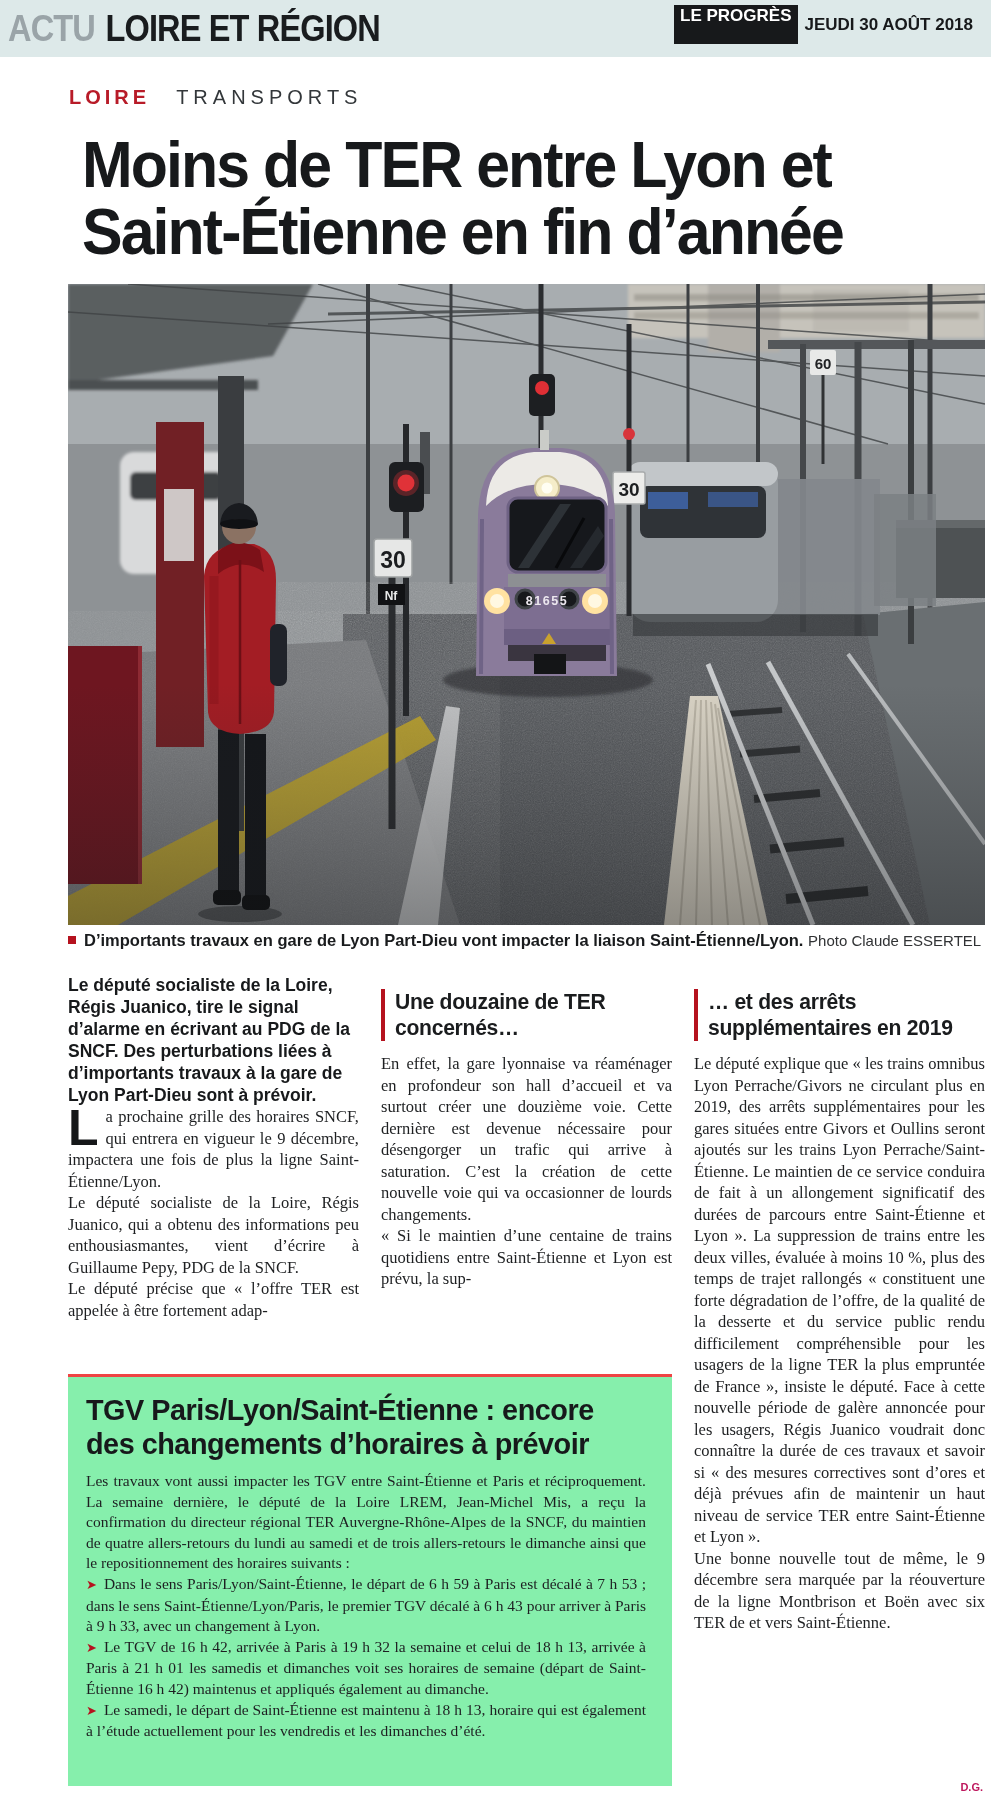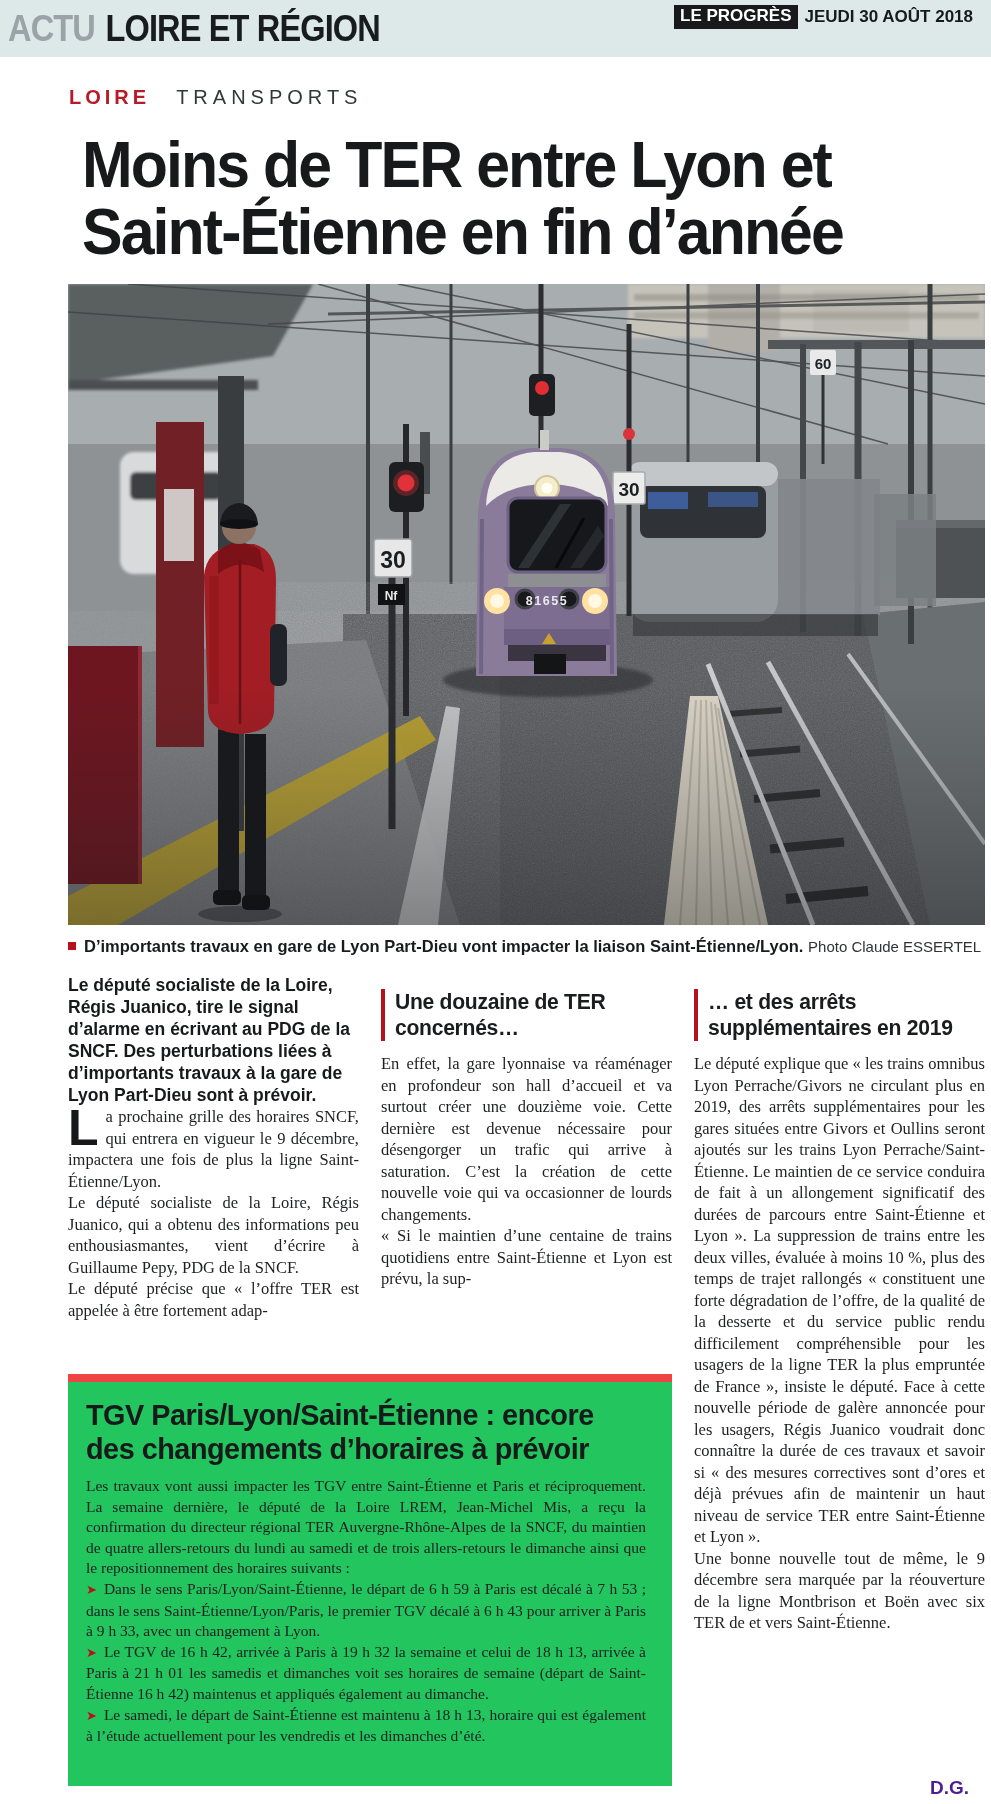--- a/index.html
+++ b/index.html
@@ -9,58 +9,58 @@
   }
   
   .band{position:absolute;left:0;top:0;width:991px;height:57px;background:#dde9e9;}
   .section-title{
     position:absolute;left:8px;top:9px;font-weight:bold;font-size:37px;line-height:40px;
     letter-spacing:-1px;white-space:nowrap;transform:scaleX(.88);transform-origin:left;color:#191c1e;
   }
   .section-title .kick{color:#9aa4a8;margin-right:12px;}
   .masthead{position:absolute;top:5px;right:18px;display:flex;align-items:center;gap:7px;
     font-weight:bold;font-size:17px;white-space:nowrap;}
-  .masthead .brand{background:#17191b;color:#fff;padding:1px 6px 3px;}
+  .masthead .brand{background:#17191b;color:#fff;padding:1px 6px 18px;}
   .masthead .date{color:#17191b;}
   
   .kicker{position:absolute;left:69px;top:86px;font-size:20px;white-space:nowrap;}
   .kicker .dept{color:#b81b28;font-weight:bold;letter-spacing:4px;margin-right:26px;}
   .kicker .topic{color:#33373a;font-weight:400;letter-spacing:5px;}
   
   .headline{position:absolute;left:66px;top:116px;color:#17191b;}
   .headline .hl{display:block;font-weight:bold;font-size:64px;line-height:67px;
     letter-spacing:-2px;white-space:nowrap;transform:scaleX(.95);transform-origin:left;}
   
   .photo{position:absolute;left:68px;top:284px;width:917px;height:641px;background:#85898c;overflow:hidden;}
   .photo svg{display:block;}
   
-  .caption{position:absolute;left:68px;top:931px;width:917px;font-size:16.5px;line-height:30px;color:#191b1d;}
+  .caption{position:absolute;left:68px;top:931px;width:917px;font-size:16.5px;line-height:18px;color:#191b1d;}
   .caption .sq{display:inline-block;width:8px;height:8px;background:#b5121e;margin-right:8px;vertical-align:2px;}
   .caption .cb{font-weight:bold;}
   .caption .credit{font-weight:400;font-size:15px;color:#303234;}
   
   .col{position:absolute;top:974px;width:291px;font-family:"Liberation Serif",serif;
     font-size:16.5px;line-height:21.5px;text-align:justify;color:#1d1f21;hyphens:manual;}
   #col1{left:68px;height:398px;overflow:hidden;}
   #col2{left:381px;height:398px;overflow:hidden;}
   #col3{left:694px;height:826px;overflow:hidden;}
   .col p{margin:0;}
   .lead{font-family:"Liberation Sans",sans-serif;font-weight:bold;font-size:17.5px;line-height:22px;
     text-align:left;color:#17191b;margin:0 0 13px 0;}
   .dropcap{float:left;font-family:"Liberation Sans",sans-serif;font-weight:bold;font-size:50px;
     line-height:39px;padding:3px 7px 0 0;color:#151719;}
   .subhead{font-family:"Liberation Sans",sans-serif;font-weight:bold;font-size:22px;line-height:26px;
     border-left:4px solid #b5121e;padding-left:10px;margin:15px 0 12px 0;text-align:left;
     color:#1a1c1e;letter-spacing:-.3px;}
   .subhead span{display:block;transform:scaleX(.96);transform-origin:left;white-space:nowrap;}
-  .byline{position:absolute;right:16px;bottom:2px;font-family:"Liberation Sans",sans-serif;
-    font-weight:bold;font-size:19px;color:#4c1d95;}
-  
-  .tgvbox{position:absolute;left:68px;top:1374px;width:604px;height:412px;background:#22c55e;
-    border-top:8px solid #ef4444;box-sizing:border-box;padding:14px 26px 0 18px;overflow:hidden;}
+  .byline{position:absolute;right:2px;bottom:2px;font-family:"Liberation Sans",sans-serif;
+    font-weight:bold;font-size:11px;color:#be185d;}
+  
+  .tgvbox{position:absolute;left:68px;top:1374px;width:604px;height:412px;background:#86efac;
+    border-top:3px solid #ef4444;box-sizing:border-box;padding:14px 26px 0 18px;overflow:hidden;}
   .box-title{font-weight:bold;font-size:30px;line-height:34px;color:#17191b;
     letter-spacing:-.5px;margin:2px 0 10px 0;}
   .box-title span{display:block;transform:scaleX(.96);transform-origin:left;white-space:nowrap;}
   .box-body{font-family:"Liberation Serif",serif;font-size:15.5px;line-height:20.6px;
     text-align:justify;color:#1d1f21;}
   .box-body p{margin:0;}
   .arrow{color:#b5121e;font-size:13px;margin-right:7px;}
 </style>
 </head>
 <body>

